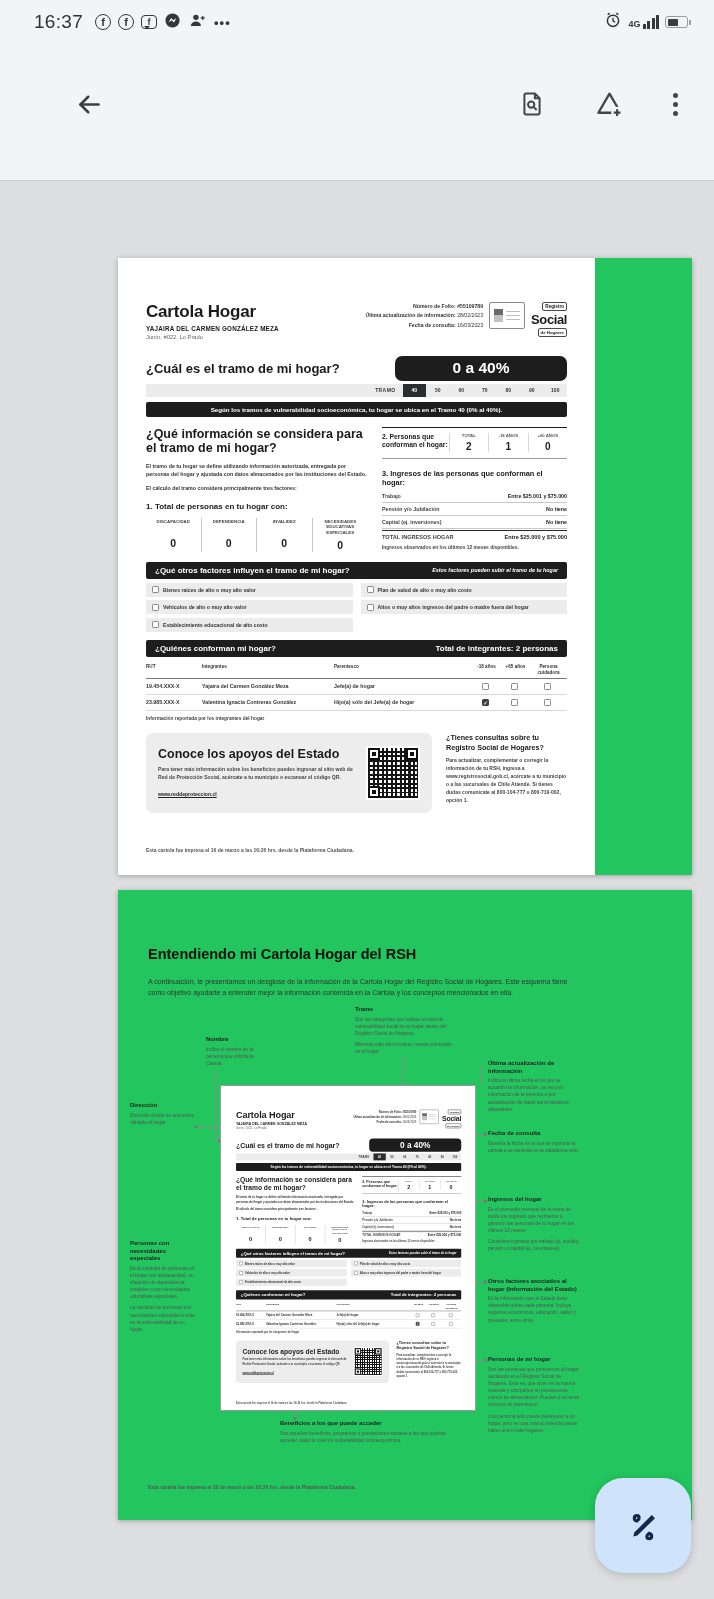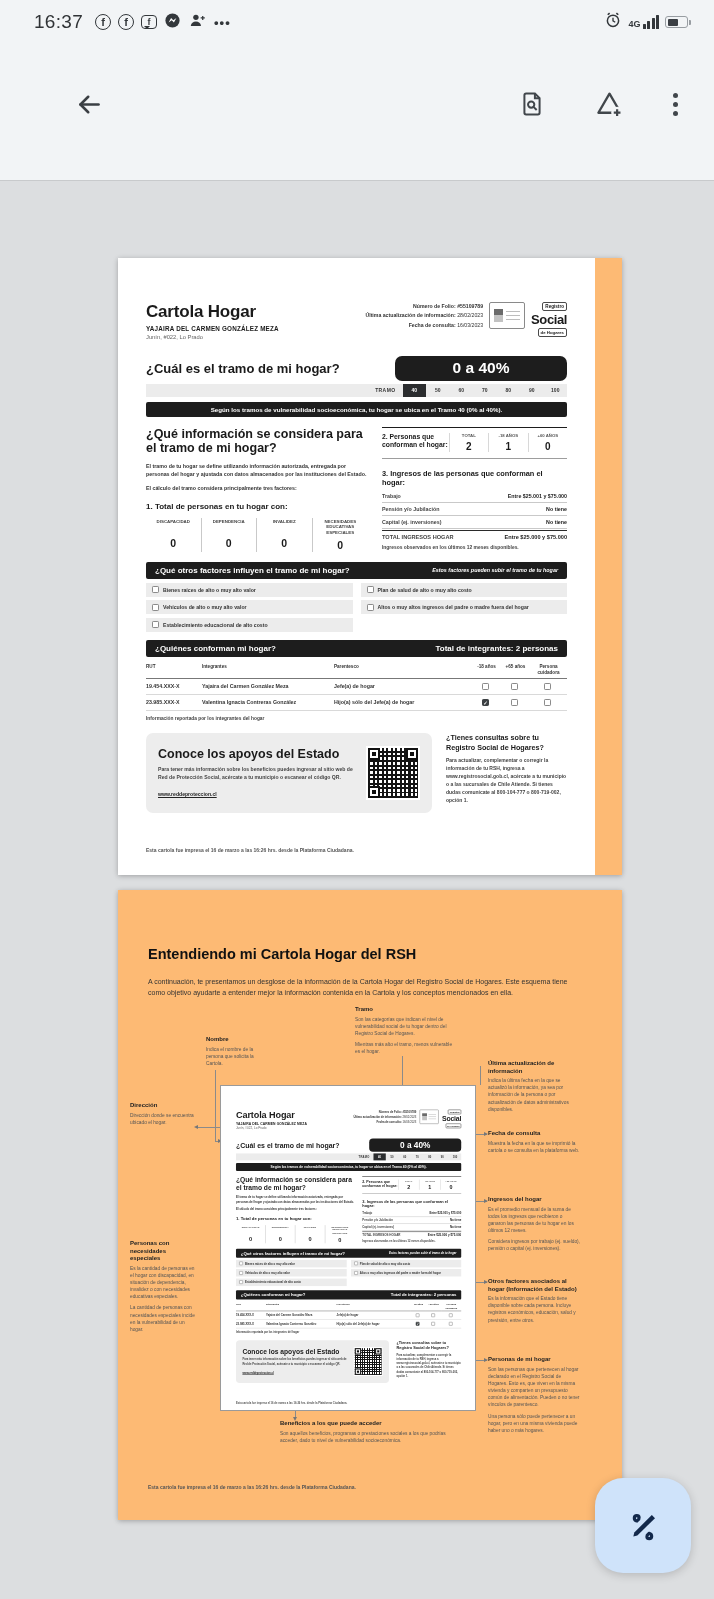--- a/index.html
+++ b/index.html
@@ -26,21 +26,21 @@
 
   .toolbar{position:absolute;top:58px;left:0;right:0;height:92px;display:flex;align-items:center;padding:0 34px 0 72px;}
   .tb-title{font-size:35px;color:#3c4043;letter-spacing:-.5px;margin-left:26px;white-space:nowrap;overflow:hidden;max-width:350px;}
   .tb-actions{margin-left:auto;display:flex;align-items:center;gap:44px;}
   .tb-btn{background:none;border:none;padding:2px;cursor:pointer;display:flex;align-items:center;}
   .v-dots{display:flex;flex-direction:column;gap:4px;}
   .v-dots i{width:5px;height:5px;border-radius:50%;background:#41464b;}
 
   
   .viewer{position:absolute;top:182px;left:0;right:0;bottom:0;}
-  .page{position:absolute;left:118px;width:504px;background:#fdba74;box-shadow:0 1px 5px rgba(0,0,0,.28);}
+  .page{position:absolute;left:118px;width:574px;background:#22c55e;box-shadow:0 1px 5px rgba(0,0,0,.28);}
   .page1{top:76px;height:617px;}
   .page2{top:708px;height:630px;padding-left:12px;}
 
   
   .cartola-doc{position:absolute;left:0;top:0;width:477px;height:617px;background:#fff;padding:0 28px;color:#1a1a1a;overflow:hidden;}
   .c-header{display:flex;justify-content:space-between;padding-top:44px;}
   .c-title{font-size:17px;font-weight:800;letter-spacing:-.2px;}
   .c-name{font-size:6.3px;font-weight:700;margin-top:3px;letter-spacing:.2px;}
   .c-addr{font-size:5.8px;color:#666;margin-top:1.5px;}
   .c-meta{display:flex;gap:6px;align-items:flex-start;}

